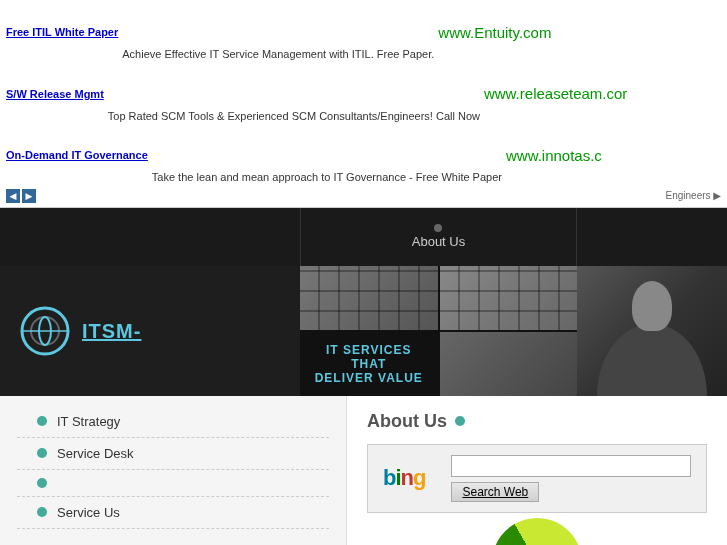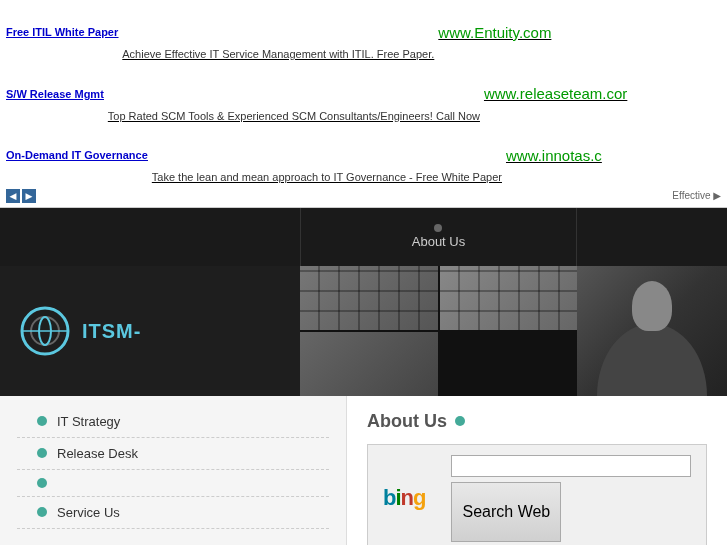--- a/index.html
+++ b/index.html
@@ -32,21 +32,20 @@
     .ad-banner .ad-url {
       color: #090;
       font-size: 15px;
     }
     .ad-row {
       display: flex;
       align-items: center;
       gap: 4px;
       white-space: nowrap;
       overflow: hidden;
-      text-decoration: underline;
     }
 
     
     .nav-arrows {
       display: flex;
       align-items: center;
       gap: 2px;
       margin: 2px 0;
     }
     .nav-arrow {
@@ -133,20 +132,21 @@
       width: 50px;
       height: 50px;
       flex-shrink: 0;
     }
     .logo-text {
       color: #5bc8e0;
       font-size: 20px;
       font-weight: bold;
       line-height: 1.2;
       letter-spacing: 1px;
+      text-decoration: underline;
     }
     .person-image {
       width: 150px;
       background: linear-gradient(135deg, #555 0%, #333 50%, #222 100%);
       display: flex;
       align-items: center;
       justify-content: center;
       overflow: hidden;
       position: relative;
     }
@@ -257,24 +257,25 @@
       width: 100%;
       height: 22px;
       border: 1px solid #aaa;
       padding: 2px 4px;
       font-size: 12px;
       background: #fff;
     }
     .search-btn {
       background: linear-gradient(to bottom, #e8e8e8, #d0d0d0);
       border: 1px solid #aaa;
-      padding: 20px 10px;
-      font-size: 16px;
+      padding: 2px 10px;
+      font-size: 12px;
       cursor: pointer;
       width: fit-content;
+      text-decoration: underline;
     }
 
     
     .chart-area {
       display: flex;
       align-items: flex-end;
       justify-content: center;
       height: 80px;
       margin-top: 10px;
     }
@@ -297,21 +298,21 @@
     <a href="#">On-Demand IT Governance</a>
     <span class="ad-text">Take the lean and mean approach to IT Governance - Free White Paper</span>
     <span class="ad-url">www.innotas.c</span>
   </div>
   <div class="ad-choices-row">
     <div class="nav-arrows">
       <div class="nav-arrow">◀</div>
       <div class="nav-arrow">▶</div>
     </div>
     <span class="ad-choices">
-      <span>Effective</span> ▶
+      <span>Engineers</span> ▶
     </span>
   </div>
 </div>
 
 <div class="site-header">
   <div class="header-left"></div>
   <div class="header-center">
     <a href="#" class="about-us-link">
       <div class="about-us-dot"></div>
       <span>About Us</span>
@@ -334,39 +335,45 @@
     </div>
   </div>
 
   <div style="flex:1; display:grid; grid-template-columns:1fr 1fr; grid-template-rows:1fr 1fr; gap:2px; background:#111;">
     <div style="background:linear-gradient(135deg,#777 0%,#555 100%); position:relative; overflow:hidden;">
       <div style="position:absolute;top:0;left:0;right:0;bottom:0;background:repeating-linear-gradient(0deg,transparent,transparent 18px,rgba(0,0,0,0.3) 18px,rgba(0,0,0,0.3) 20px),repeating-linear-gradient(90deg,transparent,transparent 18px,rgba(0,0,0,0.3) 18px,rgba(0,0,0,0.3) 20px);"></div>
     </div>
     <div style="background:linear-gradient(135deg,#888 0%,#666 100%); position:relative; overflow:hidden;">
       <div style="position:absolute;top:0;left:0;right:0;bottom:0;background:repeating-linear-gradient(0deg,transparent,transparent 18px,rgba(0,0,0,0.3) 18px,rgba(0,0,0,0.3) 20px),repeating-linear-gradient(90deg,transparent,transparent 18px,rgba(0,0,0,0.3) 18px,rgba(0,0,0,0.3) 20px);"></div>
     </div>
+    <div style="background:#111; display:flex; align-items:center; justify-content:center; padding:8px;">
+      <div style="color:#5bc8e0; font-size:12px; font-weight:bold; text-align:center; text-transform:uppercase; letter-spacing:1px;">
+        <div>IT SERVICES THAT</div>
+        <div>DELIVER VALUE</div>
+      </div>
+    </div>
     <div style="background:linear-gradient(135deg,#666 0%,#444 100%);"></div>
   </div>
 
   <div class="person-image">
     <div class="person-shape"></div>
     <div class="person-head"></div>
   </div>
 </div>
 
 <div class="main-content">
 
   <div class="sidebar">
     <a href="#" class="sidebar-item">
       <div class="sidebar-dot"></div>
       <span class="sidebar-label">IT Strategy</span>
     </a>
     <a href="#" class="sidebar-item">
       <div class="sidebar-dot"></div>
-      <span class="sidebar-label">Release Desk</span>
+      <span class="sidebar-label">Service Desk</span>
     </a>
     <a href="#" class="sidebar-item">
       <div class="sidebar-dot"></div>
     </a>
     <a href="#" class="sidebar-item">
       <div class="sidebar-dot"></div>
       <span class="sidebar-label">Service Us</span>
     </a>
   </div>
 

